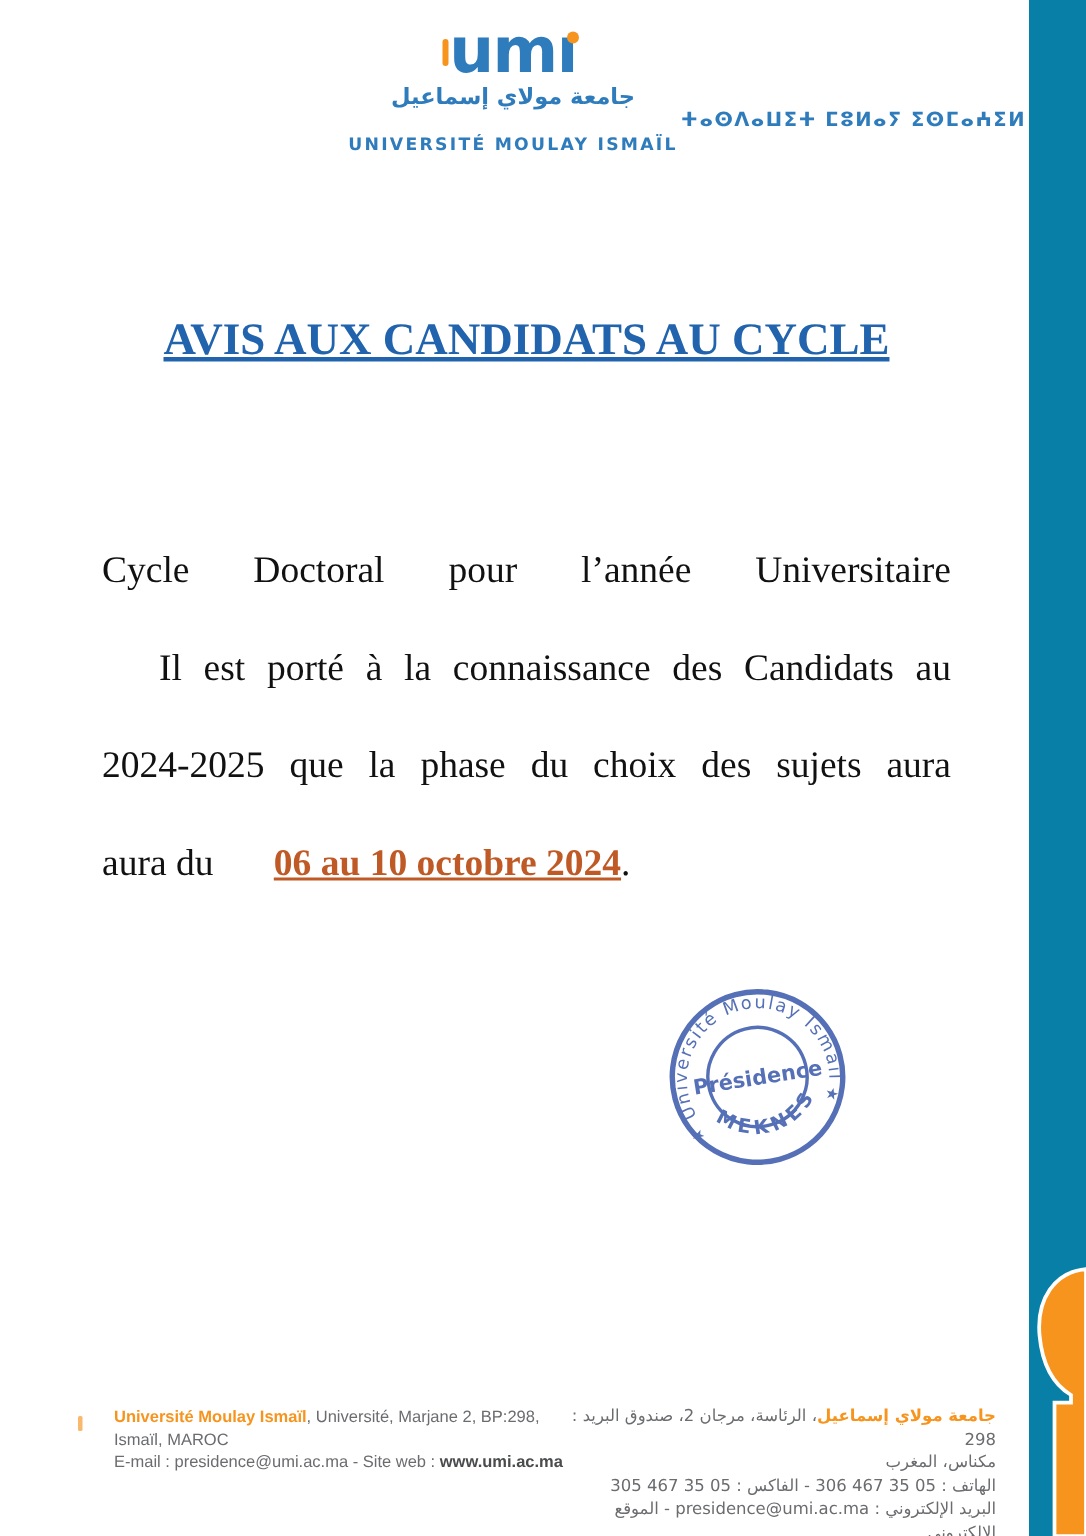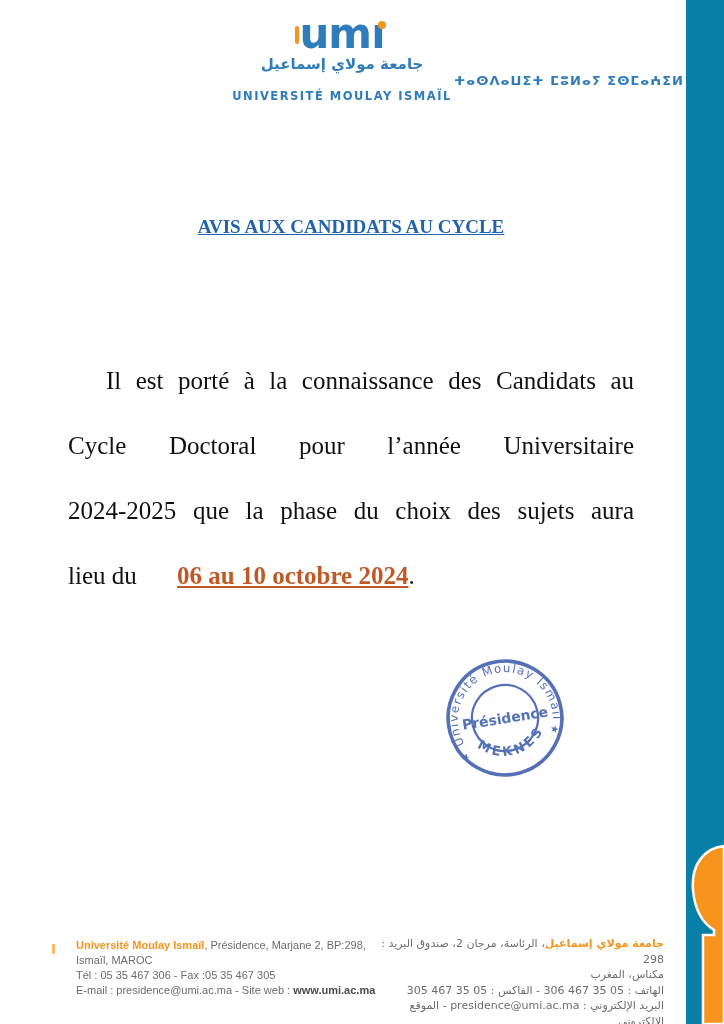--- a/index.html
+++ b/index.html
@@ -59,21 +59,21 @@
   }
   .logo-latin{
     font-family:"DejaVu Sans",sans-serif;
     font-size:11.5px;font-weight:bold;letter-spacing:1.5px;line-height:14px;
   }
 
   
   .title{
     position:absolute;top:198px;left:68px;width:566px;
     text-align:center;color:var(--title-blue);
-    font-size:19px;font-weight:bold;line-height:58px;
+    font-size:30px;font-weight:bold;line-height:58px;
   }
   .title span{text-decoration:underline;}
 
   
   .body-text{
     position:absolute;top:348px;left:68px;width:566px;
     font-size:25px;color:#111;line-height:65px;
   }
   .jline{text-align:justify;text-align-last:justify;}
   .jline.first{text-indent:38px;}
@@ -129,24 +129,24 @@
     <div class="logo-arabic">جامعة مولاي إسماعيل</div>
     <div class="logo-tifinagh">ⵜⴰⵙⴷⴰⵡⵉⵜ ⵎⵓⵍⴰⵢ ⵉⵙⵎⴰⵄⵉⵍ</div>
     <div class="logo-latin">UNIVERSITÉ MOULAY ISMAÏL</div>
   </header>
 
   <h1 class="title">
     <span>AVIS AUX CANDIDATS AU CYCLE</span><br>
   </h1>
 
   <div class="body-text">
+    <div class="jline">Cycle Doctoral pour l’année Universitaire</div>
     <div class="jline first">Il est porté à la connaissance des Candidats au</div>
-    <div class="jline">Cycle Doctoral pour l’année Universitaire</div>
     <div class="jline">2024-2025 que la phase du choix des sujets aura</div>
-    <div class="lastline"><span>lieu du </span><span class="date-hl">06 au 10 octobre 2024</span><span>.</span></div>
+    <div class="lastline"><span>aura du </span><span class="date-hl">06 au 10 octobre 2024</span><span>.</span></div>
   </div>
 
   <div class="stamp">
     <svg viewBox="0 0 120 120" xmlns="http://www.w3.org/2000/svg">
       <defs>
         <path id="arc-top" d="M 17 78 A 46 46 0 1 1 103 78" fill="none"></path>
         <path id="arc-bottom" d="M 24 76 A 42 42 0 0 0 96 76" fill="none"></path>
       </defs>
       <circle cx="60" cy="60" r="55" fill="none" stroke="#3e5dac" stroke-width="3.5"></circle>
       <circle cx="60" cy="60" r="32" fill="none" stroke="#3e5dac" stroke-width="2.2"></circle>
@@ -159,23 +159,22 @@
       <text x="60" y="65" text-anchor="middle" font-size="13.5" font-weight="600" transform="rotate(6 60 60)">Présidence</text>
       <text x="9" y="90" font-size="10" transform="rotate(-35 13 87)">★</text>
       <text x="99" y="86" font-size="10" transform="rotate(30 103 83)">★</text>
     </svg>
   </div>
 
   <div class="left-tick"></div>
 
   <footer>
     <div class="footer-left">
-      <div><span class="org-name">Université Moulay Ismaïl</span><span>, Présidence, Marjane 2, BP:298,</span></div>
+      <div><span class="org-name">Université Moulay Ismaïl</span><span>, Université, Marjane 2, BP:298,</span></div>
       <div>Ismaïl, MAROC</div>
-      <div>Tél : 05 35 467 306 - Fax :05 35 467 305</div>
       <div><span>E-mail : presidence@umi.ac.ma - Site web : </span><span class="site-bold">www.umi.ac.ma</span></div>
     </div>
 
     <div class="footer-right">
       <div><span class="org-name">جامعة مولاي إسماعيل</span><span>، الرئاسة، مرجان 2، صندوق البريد : 298</span></div>
       <div>مكناس، المغرب</div>
       <div>الهاتف : 05 35 467 306 - الفاكس : 05 35 467 305</div>
       <div>البريد الإلكتروني : presidence@umi.ac.ma - الموقع الإلكتروني</div>
     </div>
   </footer>

